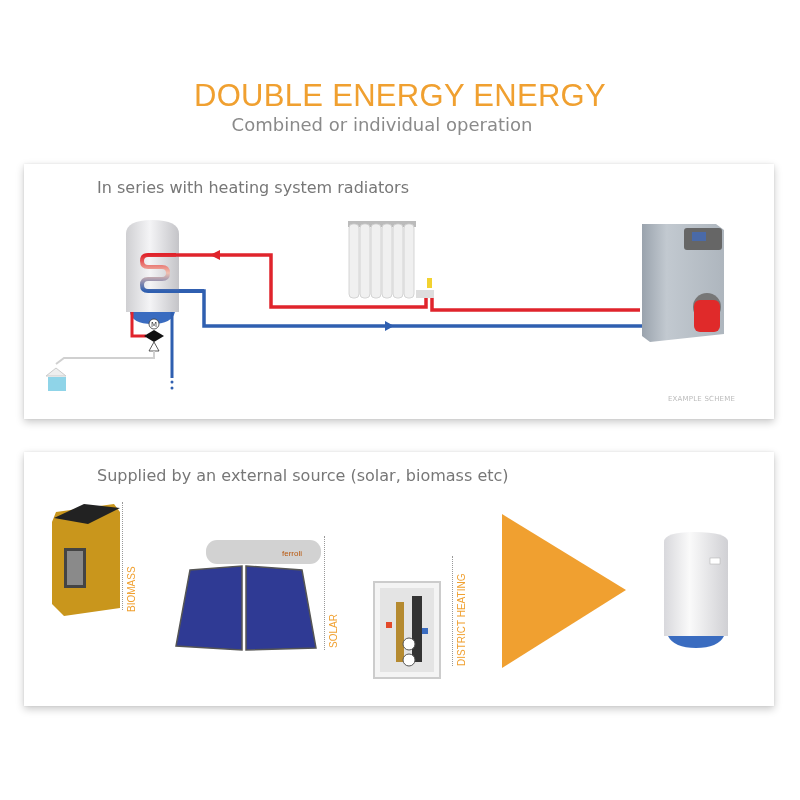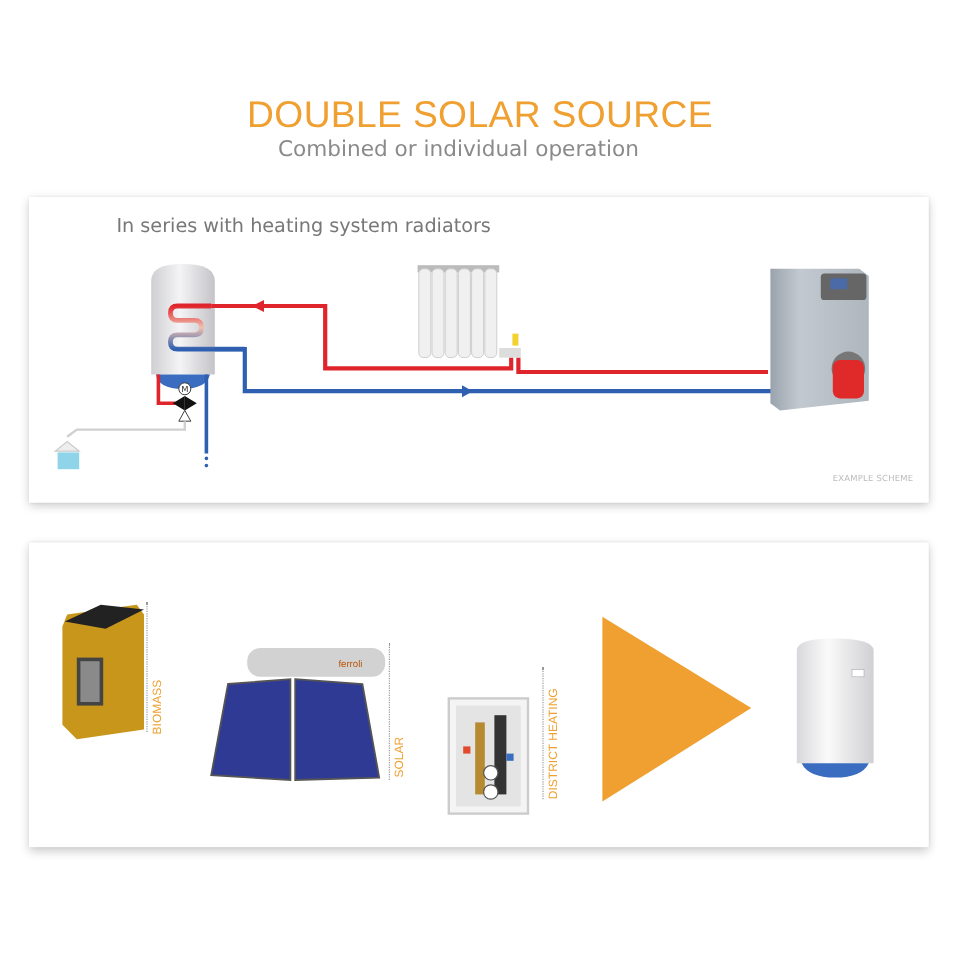--- a/index.html
+++ b/index.html
@@ -4,28 +4,28 @@
 <style>
   html, body { margin:0; padding:0; }
   body { width:800px; height:800px; background:#ffffff; position:relative; overflow:hidden; font-family:"DejaVu Sans", sans-serif; }
   .title { position:absolute; left:0; width:800px; top:78px; text-align:center; font-family:"Liberation Sans", sans-serif; font-size:31px; color:#f0a030; letter-spacing:0.3px; }
   .subtitle { position:absolute; left:0; width:740px; top:114px; text-align:center; font-family:"DejaVu Sans", sans-serif; font-size:18px; color:#8a8a8a; font-weight:400;margin-left:12px; }
   .panel { position:absolute; left:24px; width:750px; background:#fff; box-shadow:0 3px 8px rgba(0,0,0,0.22), 0 0 2px rgba(0,0,0,0.08); }
   .panel1 { top:164px; height:255px; }
   .panel2 { top:452px; height:254px; }
   .panel-heading { position:absolute; left:26px; top:14px; font-size:16px; color:#777; font-family:"DejaVu Sans", sans-serif;margin-left:47px; }
   .panel svg { position:absolute; left:0; top:0; }
-  .example { position:absolute; left:670px; top:231px; font-size:7px; color:#bbb; letter-spacing:0.2px;text-align:right; }
+  .example { position:absolute; left:644px; top:231px; font-size:7px; color:#bbb; letter-spacing:0.2px;text-align:right; }
   .vlabel { position:absolute; color:#f0a030; font-size:10px; transform-origin:left top; transform:rotate(-90deg); white-space:nowrap; font-family:"Liberation Sans", sans-serif; }
   .dotline { position:absolute; width:0; border-left:1px dotted #999; }
 </style>
 </head>
 <body>
 
-<div class="title">DOUBLE SOLAR SOURCE</div>
+<div class="title">DOUBLE ENERGY ENERGY</div>
 <div class="subtitle">Combined or individual operation</div>
 
 <div class="panel panel1">
   <div class="panel-heading">In series with heating system radiators</div>
   <svg width="750" height="255">
     <defs>
       <linearGradient id="tankG" x1="0" x2="1">
         <stop offset="0" stop-color="#cfcfd2"></stop>
           <stop offset="0.45" stop-color="#f4f4f6"></stop>
           <stop offset="1" stop-color="#c4c4c8"></stop>
@@ -89,20 +89,21 @@
     <path d="M130 187 L130 194 L40 194 L32 200" fill="none" stroke="#d0d0d0" stroke-width="2"></path>
     <g>
       <path d="M22 212 L42 212 L32 204 Z" fill="#eee" stroke="#ccc"></path>
       <rect x="24" y="213" width="18" height="14" fill="#8fd4e8"></rect>
     </g>
   </svg>
   <div class="example">EXAMPLE SCHEME</div>
 </div>
 
 <div class="panel panel2">
+  <div class="panel-heading">Supplied by an external source (solar, biomass etc)</div>
   <svg width="750" height="254">
     <defs>
       <linearGradient id="heaterG" x1="0" x2="1">
         <stop offset="0" stop-color="#d8d8dc"></stop>
           <stop offset="0.4" stop-color="#fafafa"></stop>
           <stop offset="1" stop-color="#d0d0d4"></stop>
       </linearGradient>
     </defs>
 
     <g>

